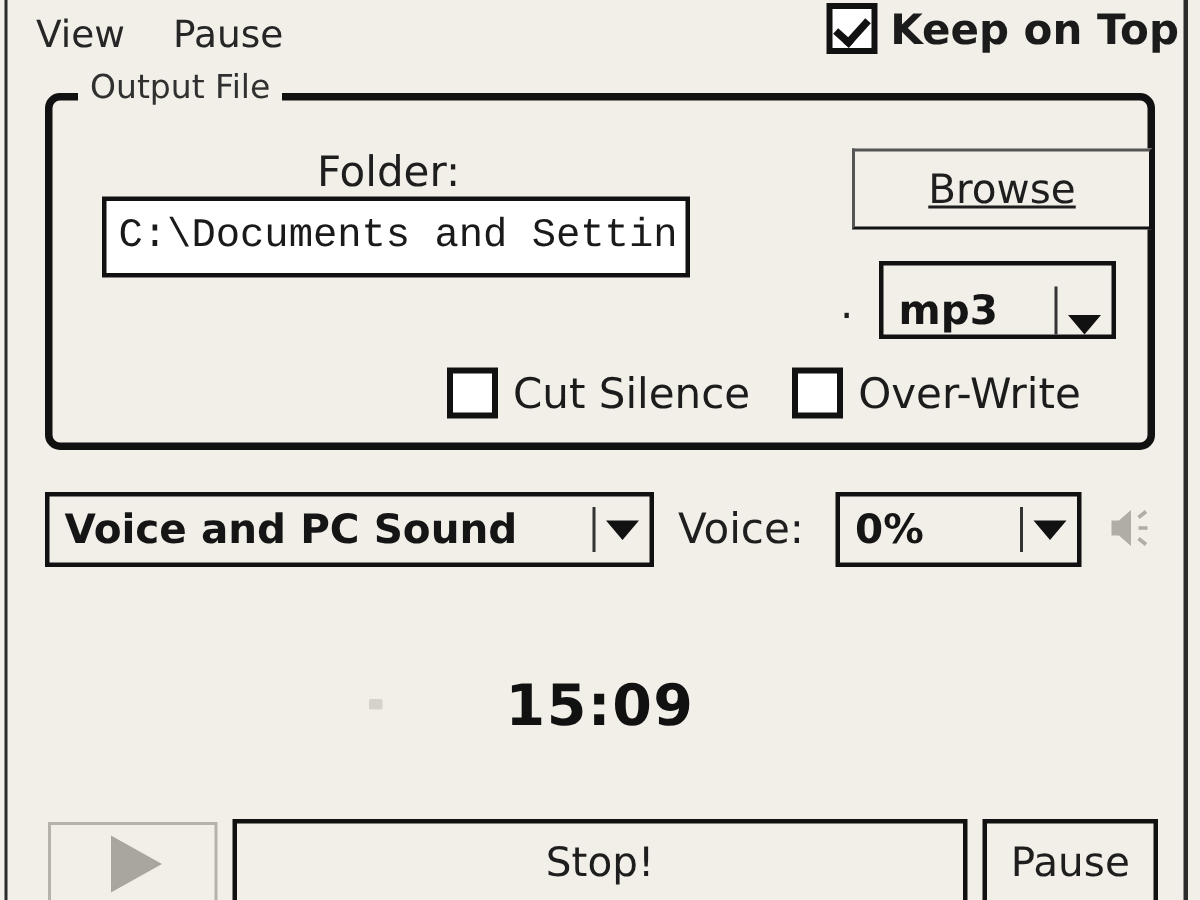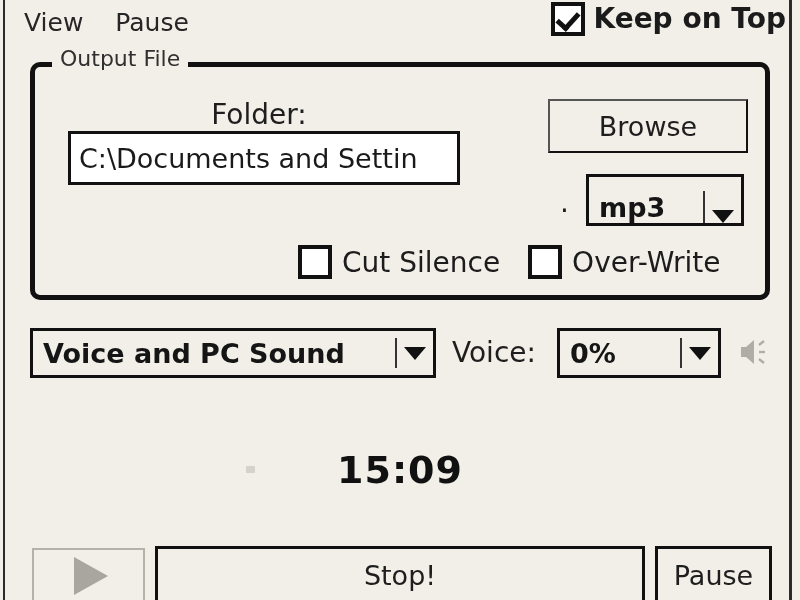--- a/index.html
+++ b/index.html
@@ -57,21 +57,21 @@
     padding: 2px 16px 2px 16px;
     cursor: default;
     letter-spacing: 0px;
   }
 
   
   #keep-on-top {
     position: absolute;
     right: 14px; top: 2px;
     display: flex;
-    align-items: flex-start;
+    align-items: center;
     gap: 8px;
     padding-left: 10px;
   }
   .cbox {
     box-sizing: border-box;
     width: 34px; height: 34px;
     border: 4px solid #111;
     background: #fff;
     position: relative;
     flex: none;
@@ -180,22 +180,22 @@
   }
   .chev {
     width: 0; height: 0;
     border-left: 11px solid transparent;
     border-right: 11px solid transparent;
     border-top: 13px solid #111;
   }
 
   
   #row-folder { left: 58px; top: 98px; flex-direction: column; }
-  #folder-input { width: 392px; height: 54px; margin-left: 10px; }
-  #browse-button { position: absolute; left: 548px; top: 99px; width: 200px; height: 54px; }
+  #folder-input { width: 392px; height: 54px; margin-left: 10px; font-family: Liberation Mono, monospace; }
+  #browse-button { position: absolute; left: 568px; top: 99px; width: 200px; height: 54px; text-decoration: underline; }
 
   #row-filename { left: 58px; top: 172px; }
   #filename-input { width: 322px; height: 54px; margin-left: 10px; }
   #dot-sep { position: absolute; left: 560px; top: 186px; font-size: 28px; color: #1e1e1e; }
   #format-combo { position: absolute; left: 586px; top: 174px; width: 158px; height: 52px; align-items: flex-end; }
 
   #row-checks { left: 298px; top: 245px; gap: 10px; }
   .check-label {
     font-size: 28px;
     color: #1c1c1c;

